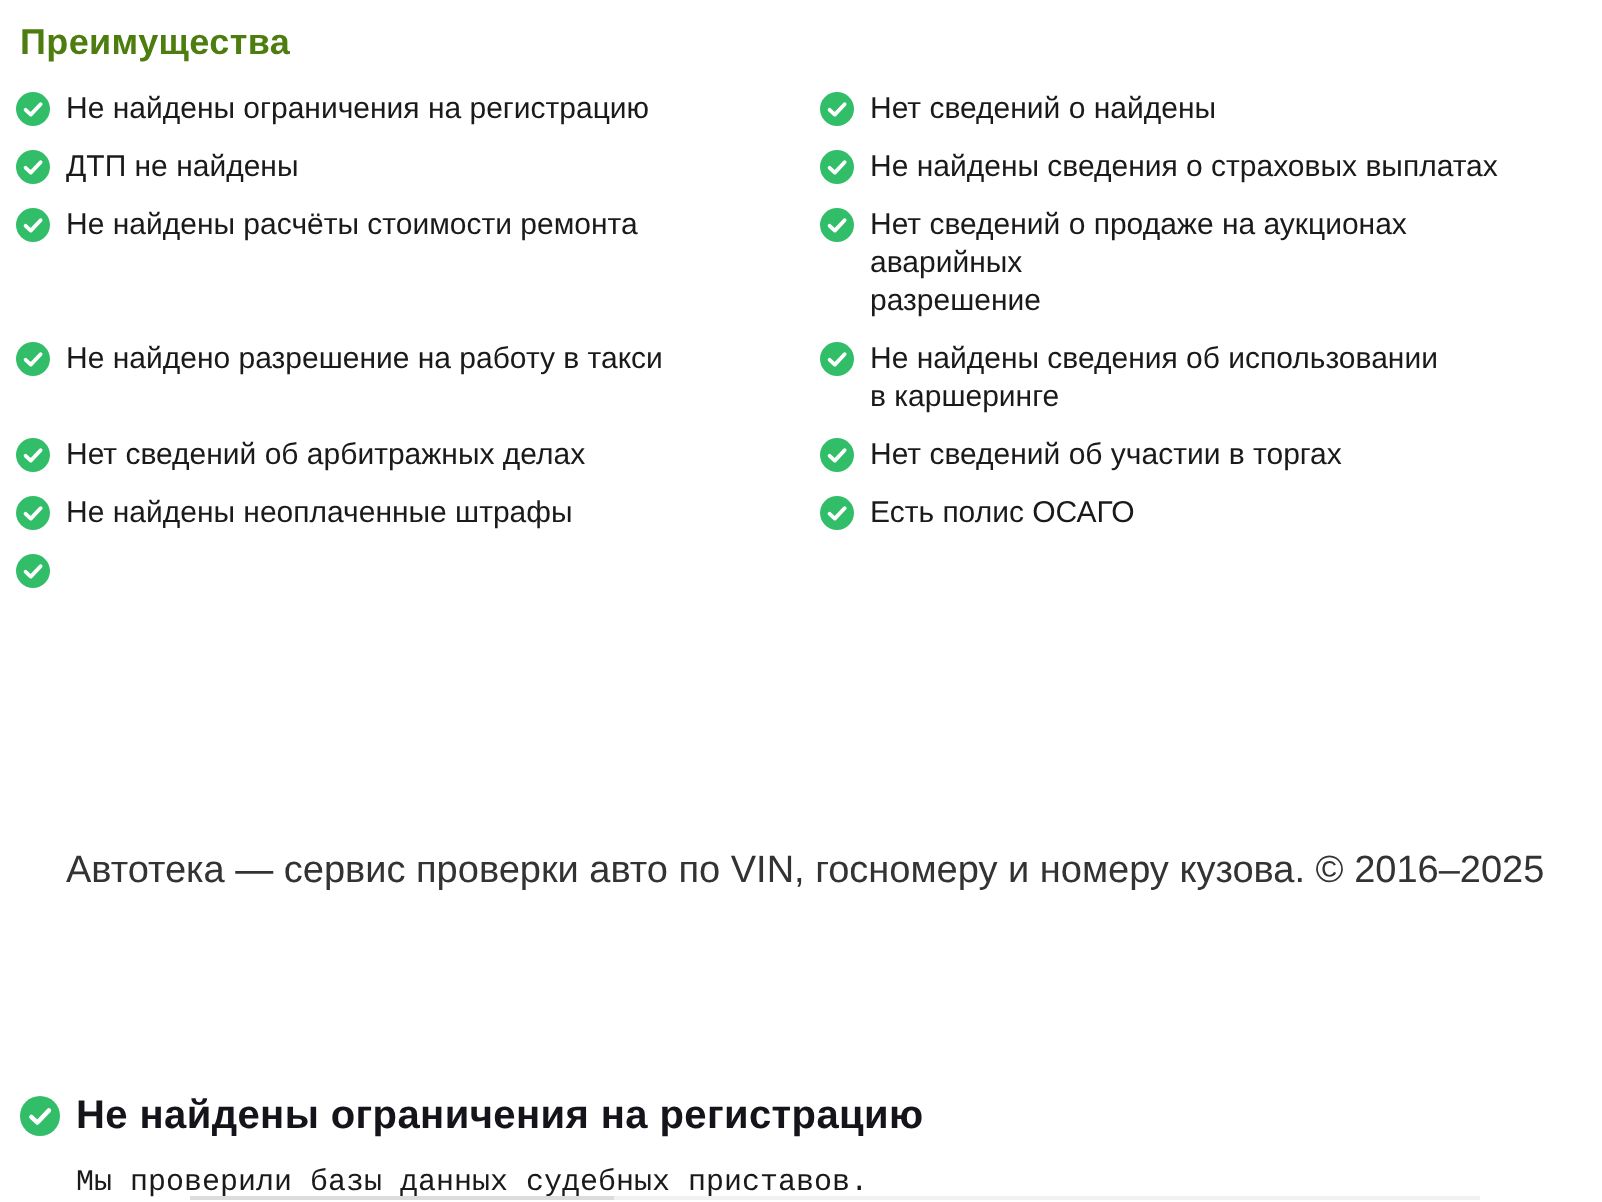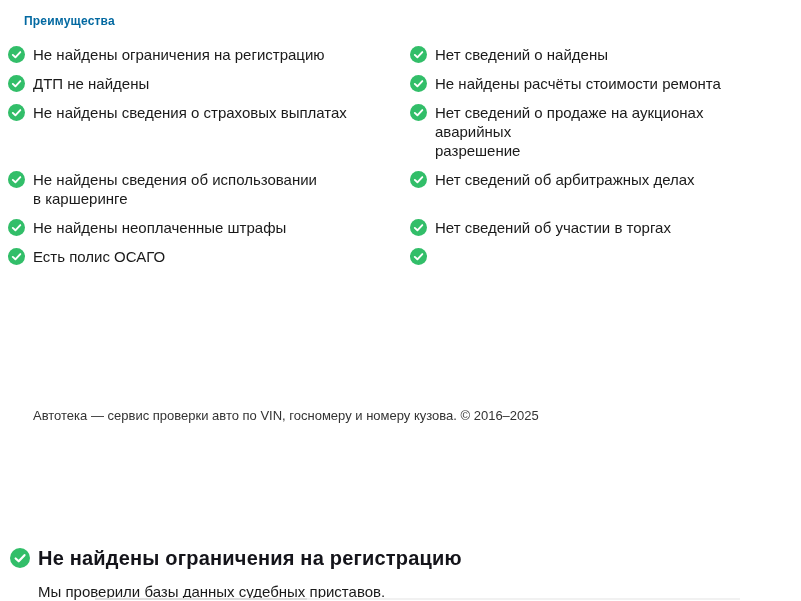--- a/index.html
+++ b/index.html
@@ -10,26 +10,26 @@
     font-family: "Liberation Sans", sans-serif;
     color: #1a1a1a;
     position: relative;
     overflow: hidden;
   }
   .page { position: relative; width: 801px; height: 601px; }
 
   
   .advantages { padding: 10px 0 0 8px; }
   .advantages h1 {
-    font-size: 12px;
+    font-size: 18px;
     line-height: 22px;
     font-weight: 700;
     letter-spacing: 0.2px;
-    margin: 0 0 13px 16px;
-    color: #0369a1;
+    margin: 0 0 13px 2px;
+    color: #4d7c0f;
   }
   .grid {
     display: grid;
     grid-template-columns: 402px 360px;
     align-items: start;
   }
   .item {
     display: flex;
     align-items: flex-start;
     margin-bottom: 10px;
@@ -45,22 +45,22 @@
   .check svg { display: block; width: 100%; height: 100%; }
   .label {
     font-size: 15px;
     line-height: 19px;
     white-space: pre-line;
   }
 
   
   .footer-note {
     position: absolute;
-    left: 33px; top: 408px;
-    font-size: 13px;
+    left: 33px; top: 428px;
+    font-size: 19px;
     line-height: 16px;
     color: #333333;
   }
 
   
   .detail { position: absolute; left: 10px; top: 546px; }
   .detail-head { display: flex; align-items: center; }
   .detail-head .check.big {
     flex: 0 0 20px;
     width: 20px; height: 20px;
@@ -71,20 +71,21 @@
     line-height: 24px;
     font-weight: 700;
     letter-spacing: 0.2px;
     margin: 0;
     color: #14141a;
   }
   .detail p {
     margin: 12px 0 0 28px;
     font-size: 15px;
     line-height: 19px;
+    font-family: Liberation Mono, monospace;
   }
 
   
   .cutoff-a {
     position: absolute;
     left: 95px; top: 598px;
     width: 212px; height: 2px;
     background: #dcdcdc;
   }
   .cutoff-b {
@@ -133,81 +134,90 @@
           </span>
         <span class="label">ДТП не найдены</span>
       </div>
       <div class="item">
         <span class="check">
             <svg viewBox="0 0 17 17">
               <circle cx="8.5" cy="8.5" r="8.5" fill="currentColor"></circle>
               <path d="M4.8 8.9 L7.4 11.3 L12.3 6.1" fill="none" stroke="#ffffff" stroke-width="1.9" stroke-linecap="round" stroke-linejoin="round"></path>
             </svg>
           </span>
+        <span class="label">Не найдены сведения о страховых выплатах</span>
+      </div>
+
+      <div class="item">
+        <span class="check">
+            <svg viewBox="0 0 17 17">
+              <circle cx="8.5" cy="8.5" r="8.5" fill="currentColor"></circle>
+              <path d="M4.8 8.9 L7.4 11.3 L12.3 6.1" fill="none" stroke="#ffffff" stroke-width="1.9" stroke-linecap="round" stroke-linejoin="round"></path>
+            </svg>
+          </span>
         <span class="label">Не найдены расчёты стоимости ремонта</span>
-      </div>
-
-      <div class="item">
-        <span class="check">
-            <svg viewBox="0 0 17 17">
-              <circle cx="8.5" cy="8.5" r="8.5" fill="currentColor"></circle>
-              <path d="M4.8 8.9 L7.4 11.3 L12.3 6.1" fill="none" stroke="#ffffff" stroke-width="1.9" stroke-linecap="round" stroke-linejoin="round"></path>
-            </svg>
-          </span>
-        <span class="label">Не найдены сведения о страховых выплатах</span>
       </div>
       <div class="item">
         <span class="check">
             <svg viewBox="0 0 17 17">
               <circle cx="8.5" cy="8.5" r="8.5" fill="currentColor"></circle>
               <path d="M4.8 8.9 L7.4 11.3 L12.3 6.1" fill="none" stroke="#ffffff" stroke-width="1.9" stroke-linecap="round" stroke-linejoin="round"></path>
             </svg>
           </span>
         <span class="label">Нет сведений о продаже на аукционах аварийных
 разрешение</span>
       </div>
 
       <div class="item">
         <span class="check">
             <svg viewBox="0 0 17 17">
               <circle cx="8.5" cy="8.5" r="8.5" fill="currentColor"></circle>
               <path d="M4.8 8.9 L7.4 11.3 L12.3 6.1" fill="none" stroke="#ffffff" stroke-width="1.9" stroke-linecap="round" stroke-linejoin="round"></path>
             </svg>
           </span>
+        <span class="label">Не найдено разрешение на работу в такси</span>
+      </div>
+      <div class="item">
+        <span class="check">
+            <svg viewBox="0 0 17 17">
+              <circle cx="8.5" cy="8.5" r="8.5" fill="currentColor"></circle>
+              <path d="M4.8 8.9 L7.4 11.3 L12.3 6.1" fill="none" stroke="#ffffff" stroke-width="1.9" stroke-linecap="round" stroke-linejoin="round"></path>
+            </svg>
+          </span>
         <span class="label">Не найдены сведения об использовании
 в каршеринге</span>
       </div>
 
       <div class="item">
         <span class="check">
             <svg viewBox="0 0 17 17">
               <circle cx="8.5" cy="8.5" r="8.5" fill="currentColor"></circle>
               <path d="M4.8 8.9 L7.4 11.3 L12.3 6.1" fill="none" stroke="#ffffff" stroke-width="1.9" stroke-linecap="round" stroke-linejoin="round"></path>
             </svg>
           </span>
         <span class="label">Нет сведений об арбитражных делах</span>
       </div>
       <div class="item">
         <span class="check">
             <svg viewBox="0 0 17 17">
               <circle cx="8.5" cy="8.5" r="8.5" fill="currentColor"></circle>
               <path d="M4.8 8.9 L7.4 11.3 L12.3 6.1" fill="none" stroke="#ffffff" stroke-width="1.9" stroke-linecap="round" stroke-linejoin="round"></path>
             </svg>
           </span>
+        <span class="label">Нет сведений об участии в торгах</span>
+      </div>
+
+      <div class="item">
+        <span class="check">
+            <svg viewBox="0 0 17 17">
+              <circle cx="8.5" cy="8.5" r="8.5" fill="currentColor"></circle>
+              <path d="M4.8 8.9 L7.4 11.3 L12.3 6.1" fill="none" stroke="#ffffff" stroke-width="1.9" stroke-linecap="round" stroke-linejoin="round"></path>
+            </svg>
+          </span>
         <span class="label">Не найдены неоплаченные штрафы</span>
-      </div>
-
-      <div class="item">
-        <span class="check">
-            <svg viewBox="0 0 17 17">
-              <circle cx="8.5" cy="8.5" r="8.5" fill="currentColor"></circle>
-              <path d="M4.8 8.9 L7.4 11.3 L12.3 6.1" fill="none" stroke="#ffffff" stroke-width="1.9" stroke-linecap="round" stroke-linejoin="round"></path>
-            </svg>
-          </span>
-        <span class="label">Нет сведений об участии в торгах</span>
       </div>
       <div class="item">
         <span class="check">
             <svg viewBox="0 0 17 17">
               <circle cx="8.5" cy="8.5" r="8.5" fill="currentColor"></circle>
               <path d="M4.8 8.9 L7.4 11.3 L12.3 6.1" fill="none" stroke="#ffffff" stroke-width="1.9" stroke-linecap="round" stroke-linejoin="round"></path>
             </svg>
           </span>
         <span class="label">Есть полис ОСАГО</span>
       </div>

